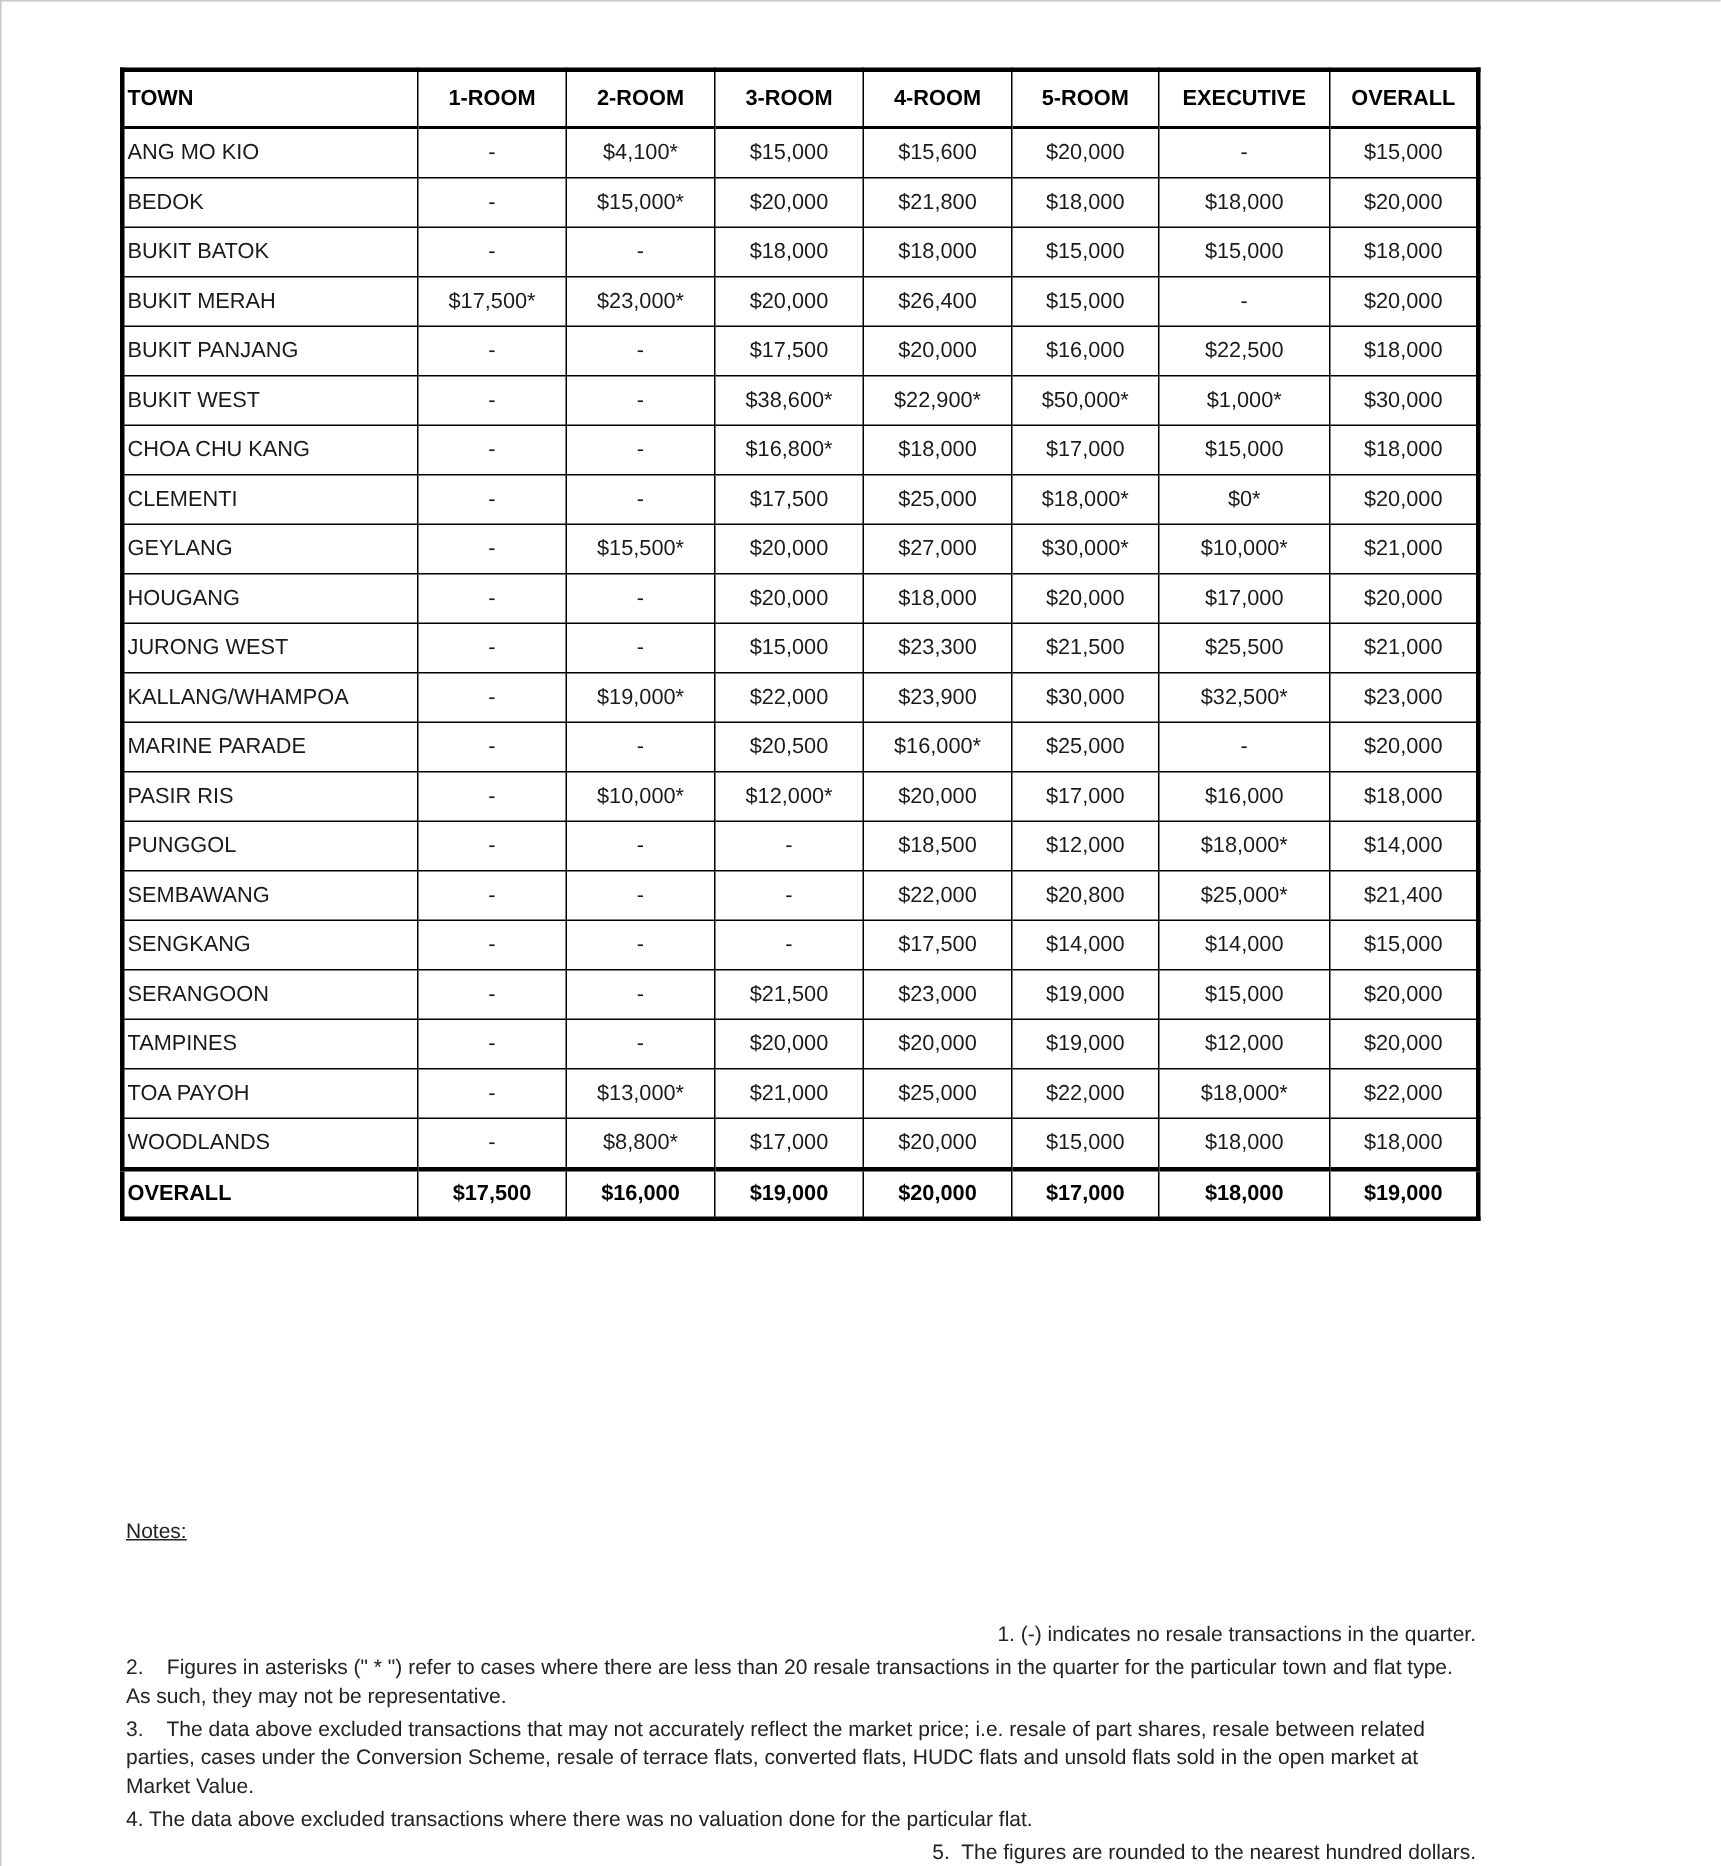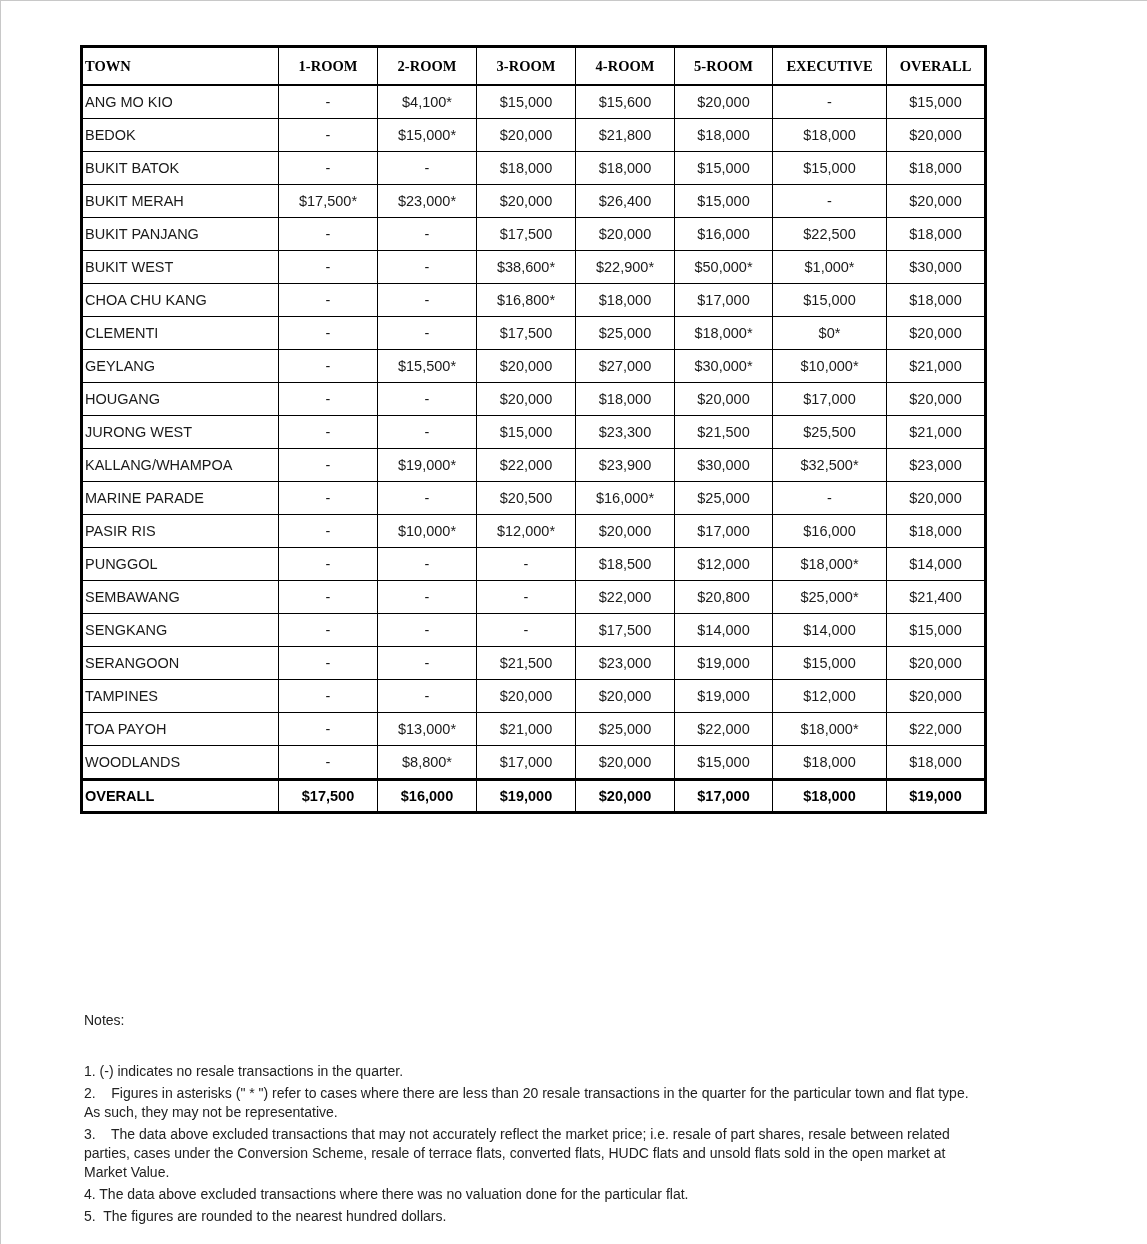--- a/index.html
+++ b/index.html
@@ -15,38 +15,38 @@
       border: 3px solid #000;
       font-size: 14.5px;
     }
     table.data th, table.data td {
       border: 1px solid #000;
       height: 32px; padding: 0; text-align: center; vertical-align: middle;
       color: #1a1a1a;
     }
     table.data thead th {
       height: 36px; font-weight: bold; font-size: 14.5px;
-      border-bottom: 2px solid #000; color: #000; font-family: Liberation Serif, serif;
+      border-bottom: 2px solid #000; color: #000;
     }
     table.data th.town, table.data td.town {
       text-align: left; padding-left: 2px;
     }
     table.data tr.total td {
       font-weight: bold; border-top: 3px solid #000; color: #000; height: 30px;
     }
     col.c-town { width: 197px; }
     col.c1 { width: 99px; } col.c2 { width: 99px; } col.c3 { width: 99px; }
     col.c4 { width: 99px; } col.c5 { width: 98px; } col.c6 { width: 114px; }
     col.c7 { width: 99px; }
 
     #notes {
       position: absolute; left: 83px; top: 1010px; width: 900px;
       font-size: 14px; color: #222; line-height: 19px;
     }
-    #notes .title { margin-bottom: 32px; display: inline-block; padding-right: 4px; }
+    #notes .title { text-decoration: underline; margin-bottom: 50px; display: inline-block; padding-right: 4px; }
     #notes .note { margin: 0 0 3px 0; }
   </style>
 </head>
 <body>
 
 <div id="table-wrap">
   <table class="data">
     <colgroup>
       <col class="c-town">
         <col class="c1">
@@ -290,19 +290,19 @@
           <td>$18,000</td>
           <td>$19,000</td>
         </tr>
       </tbody>
   </table>
 </div>
 
 <div id="notes">
   <div class="title">Notes:</div>
   <div id="notes-list">
-      <div class="note" style="white-space: pre-wrap;">1. (-) indicates no resale transactions in the quarter.</div>
+      <div class="note" style="white-space: pre-wrap; text-align: right;">1. (-) indicates no resale transactions in the quarter.</div>
       <div class="note" style="white-space: pre-wrap;">2.    Figures in asterisks (" * ") refer to cases where there are less than 20 resale transactions in the quarter for the particular town and flat type. As such, they may not be representative.</div>
       <div class="note" style="white-space: pre-wrap;">3.    The data above excluded transactions that may not accurately reflect the market price; i.e. resale of part shares, resale between related parties, cases under the Conversion Scheme, resale of terrace flats, converted flats, HUDC flats and unsold flats sold in the open market at Market Value.</div>
       <div class="note" style="white-space: pre-wrap;">4. The data above excluded transactions where there was no valuation done for the particular flat.</div>
-      <div class="note" style="white-space: pre-wrap;">5.  The figures are rounded to the nearest hundred dollars.</div>
+      <div class="note" style="white-space: pre-wrap; text-align: right;">5.  The figures are rounded to the nearest hundred dollars.</div>
     </div>
 </div>
 
 </body></html>

